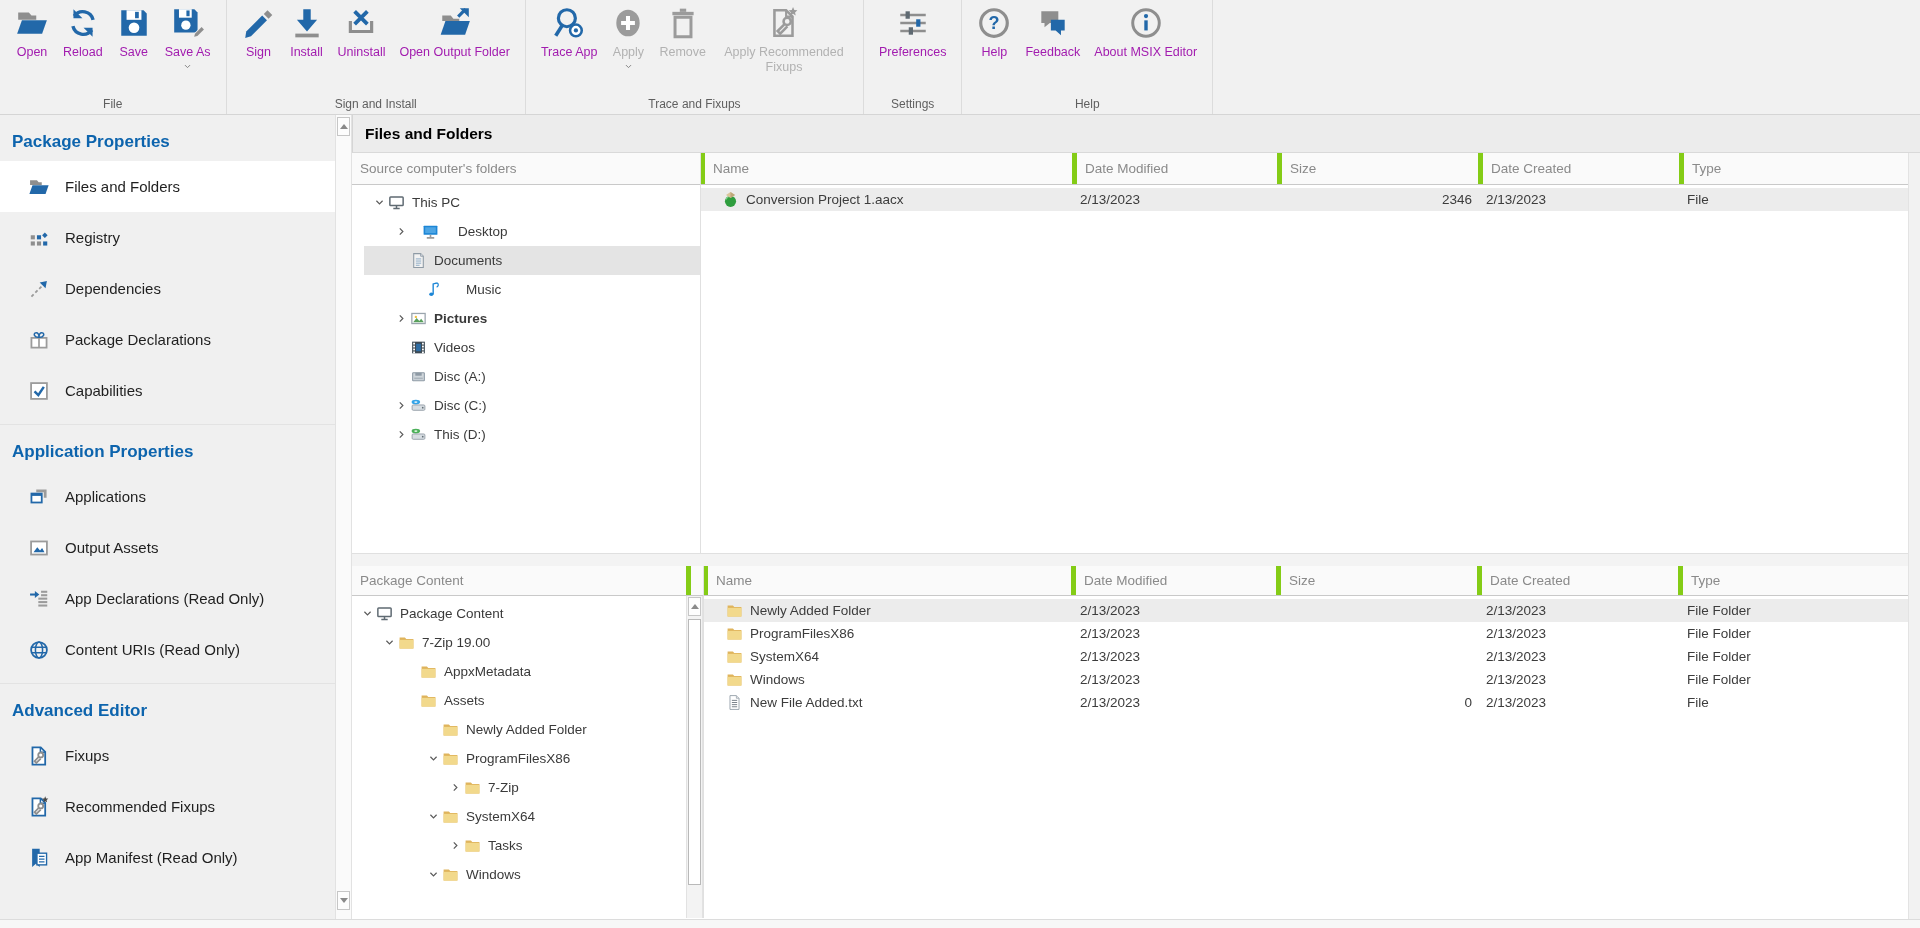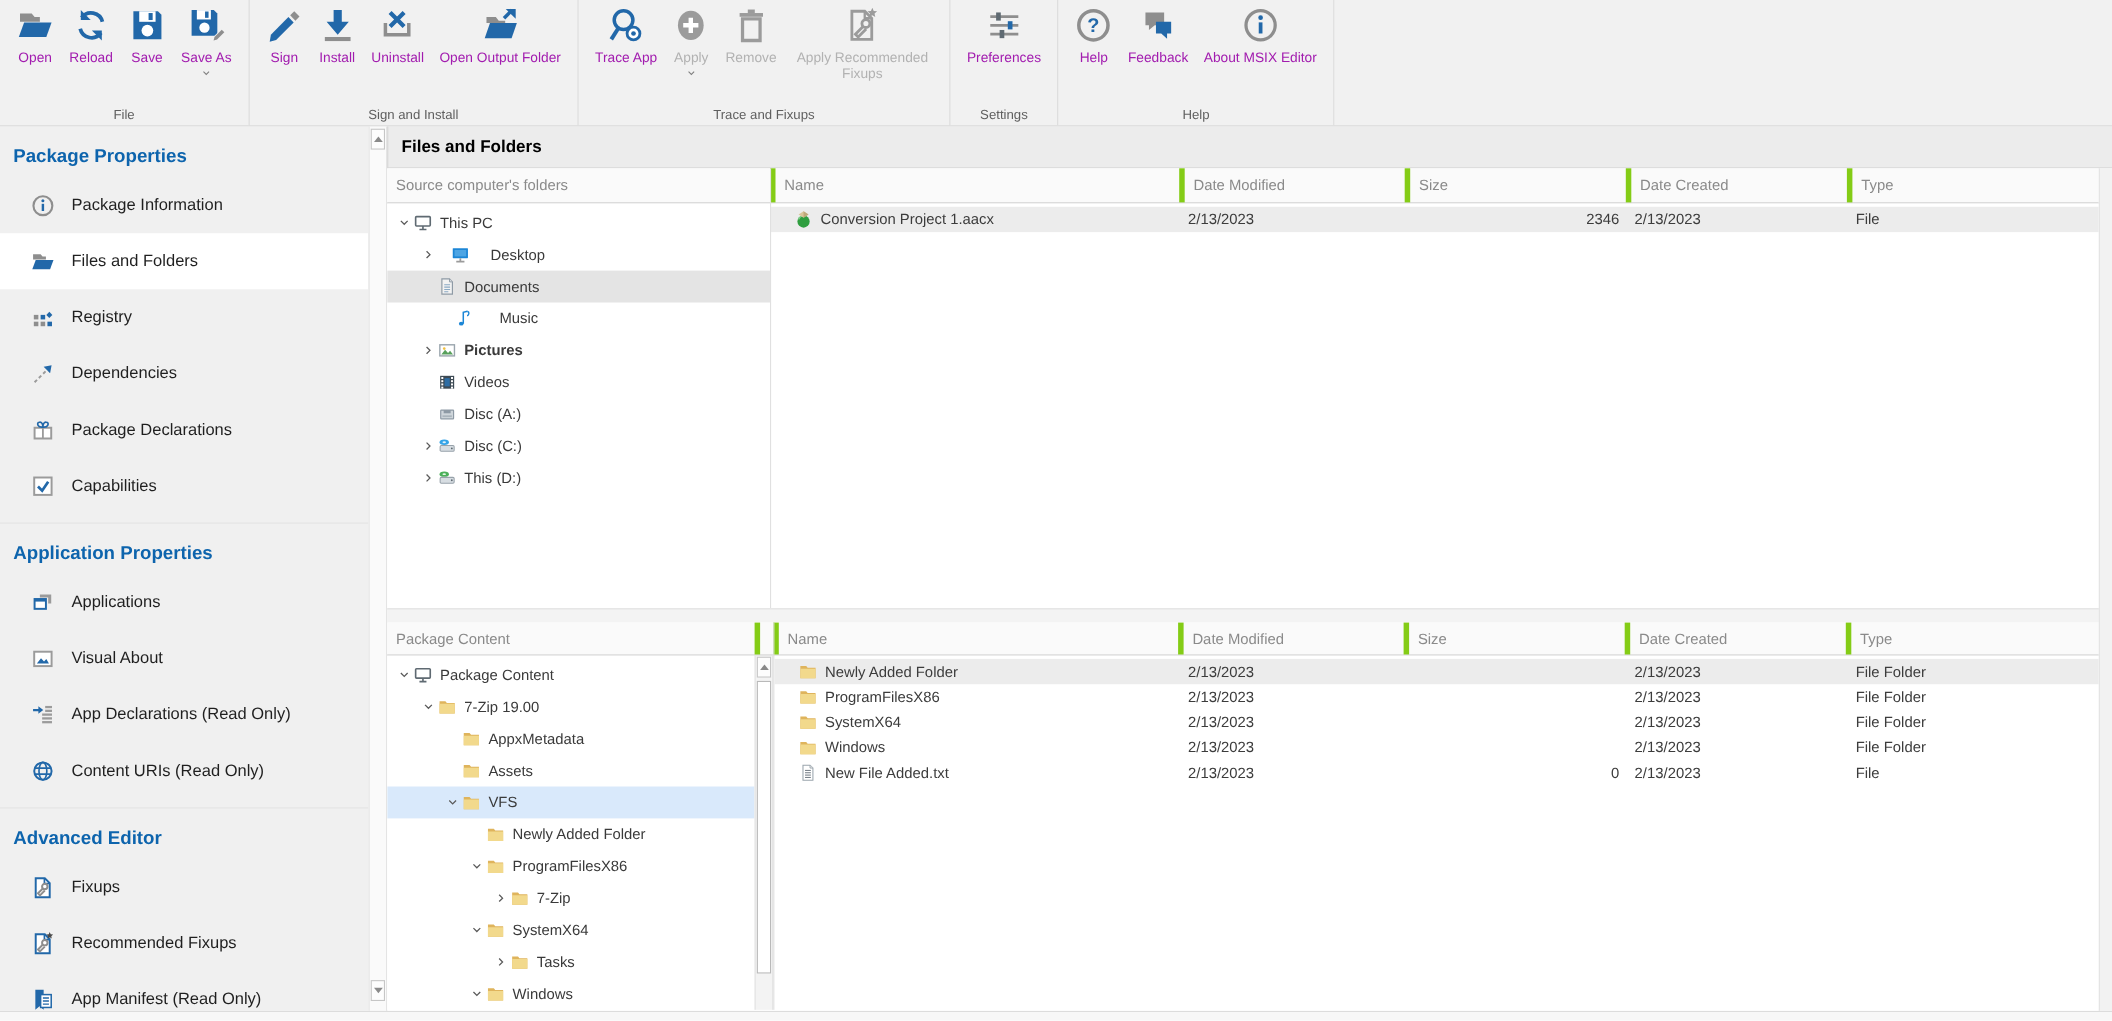--- a/index.html
+++ b/index.html
@@ -424,26 +424,20 @@
           <div class="rlabel wide">About MSIX Editor</div>
         </div>
       </div>
       <div class="rglabel">Help</div>
     </div>
   </div>
 
 <div class="sidebar" id="sidebar">
     <div class="sb-section">
       <div class="sb-heading">Package Properties</div>
-      <div class="sb-item">
-        <svg class="sicon">
-          <use href="#i-info"></use>
-        </svg>
-        <span>Package Information</span>
-      </div>
       <div class="sb-item selected">
         <svg class="sicon">
           <use href="#i-files-folders"></use>
         </svg>
         <span>Files and Folders</span>
       </div>
       <div class="sb-item">
         <svg class="sicon">
           <use href="#i-registry"></use>
         </svg>
@@ -473,21 +467,21 @@
       <div class="sb-item">
         <svg class="sicon">
           <use href="#i-applications"></use>
         </svg>
         <span>Applications</span>
       </div>
       <div class="sb-item">
         <svg class="sicon">
           <use href="#i-visual-assets"></use>
         </svg>
-        <span>Visual About</span>
+        <span>Output Assets</span>
       </div>
       <div class="sb-item">
         <svg class="sicon">
           <use href="#i-app-declarations"></use>
         </svg>
         <span>App Declarations (Read Only)</span>
       </div>
       <div class="sb-item">
         <svg class="sicon">
           <use href="#i-content-uris"></use>
@@ -530,21 +524,21 @@
 <div class="titlebar">Files and Folders</div>
 
 <div class="phrow" id="src-header" style="left:352px;top:153px;width:1556px;height:32px">
     <div class="phc first" style="width: 348px; height: 100%;">Source computer's folders</div>
     <div class="phc" style="width: 372px; height: 100%;">Name</div>
     <div class="phc" style="width: 205px; height: 100%;">Date Modified</div>
     <div class="phc" style="width: 201px; height: 100%;">Size</div>
     <div class="phc" style="width: 201px; height: 100%;">Date Created</div>
     <div class="phc" style="width: 229px; height: 100%;">Type</div>
   </div>
-<div class="tree" id="src-tree" style="left:352px;top:185px;width:348px;height:368px">
+<div class="tree" id="src-tree" style="left:364px;top:185px;width:348px;height:368px">
     <div class="trow" style="padding-left: 6px;">
       <span class="chevbox">
         <svg class="tchev">
           <use href="#i-chev-open"></use>
         </svg>
       </span>
       <svg class="ni">
         <use href="#i-monitor"></use>
       </svg>
       <span>This PC</span>
@@ -679,31 +673,20 @@
       </svg>
       <span>AppxMetadata</span>
     </div>
     <div class="trow" style="padding-left: 50px;">
       <span class="chevbox"></span>
       <svg class="ni">
         <use href="#i-folder"></use>
       </svg>
       <span>Assets</span>
     </div>
-    <div class="trow sel-blue" style="padding-left: 50px;">
-      <span class="chevbox">
-        <svg class="tchev">
-          <use href="#i-chev-open"></use>
-        </svg>
-      </span>
-      <svg class="ni">
-        <use href="#i-folder"></use>
-      </svg>
-      <span>VFS</span>
-    </div>
     <div class="trow" style="padding-left: 72px;">
       <span class="chevbox"></span>
       <svg class="ni">
         <use href="#i-folder"></use>
       </svg>
       <span>Newly Added Folder</span>
     </div>
     <div class="trow" style="padding-left: 72px;">
       <span class="chevbox">
         <svg class="tchev">

